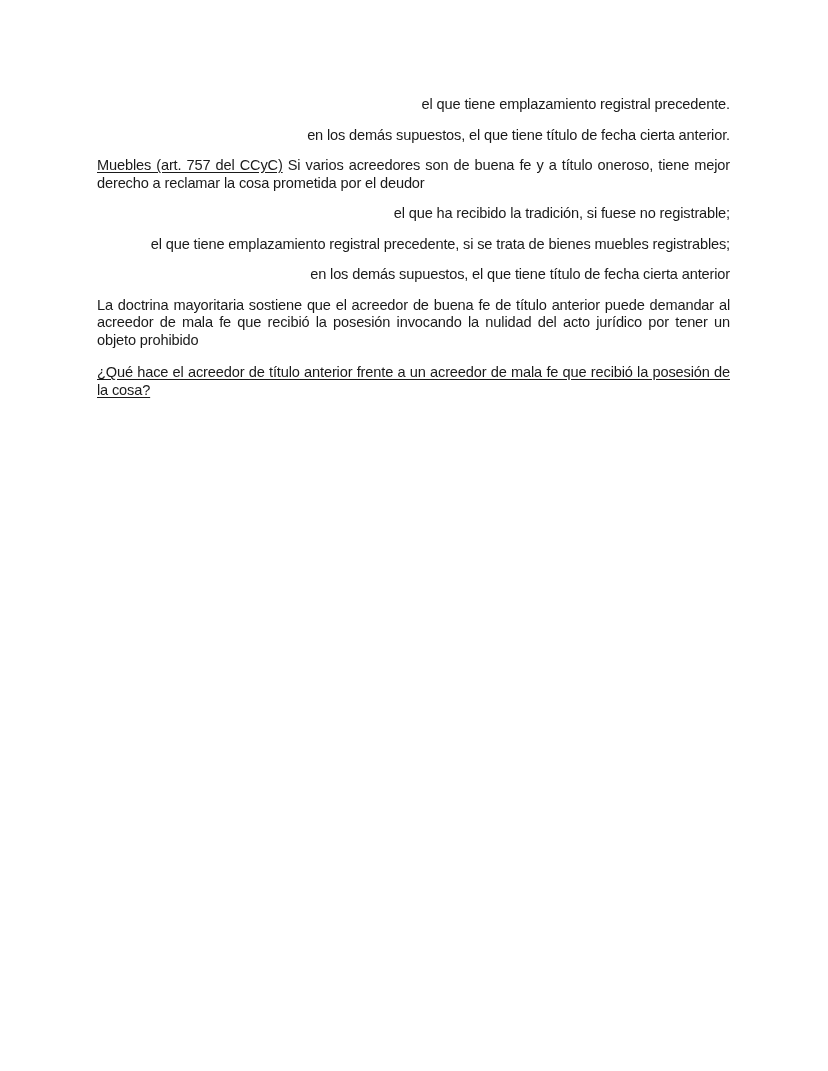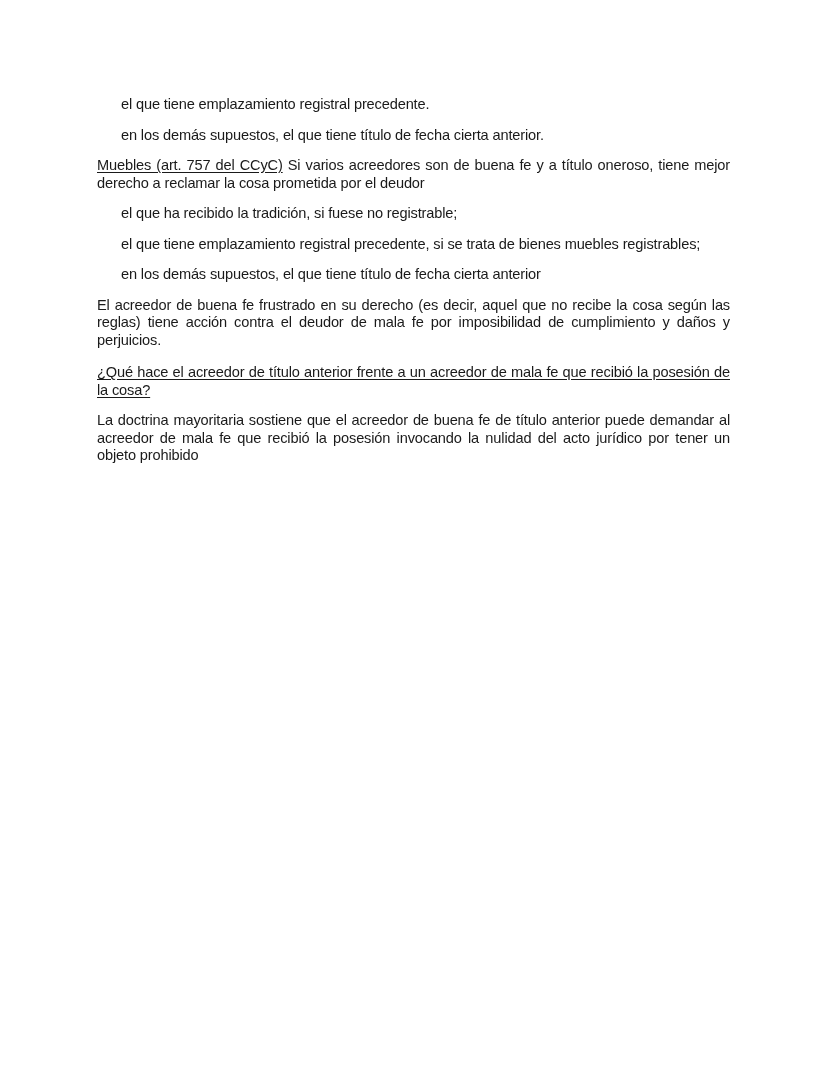--- a/index.html
+++ b/index.html
@@ -23,34 +23,33 @@
       font-size: 14.6px;
       line-height: 17.5px;
       letter-spacing: -0.15px;
     }
     .p {
       margin: 0 0 13px 0;
       text-align: justify;
     }
     .p.indent {
       padding-left: 24px;
-      text-align: left;
+      text-align: right;
     }
     .u {
       text-decoration: underline;
       text-underline-offset: 2px;
       margin-top: 15px;
     }
   </style>
 </head>
 <body>
 
 <div class="page">
   <p class="p indent">el que tiene emplazamiento registral precedente.</p>
   <p class="p indent">en los demás supuestos, el que tiene título de fecha cierta anterior.</p>
   <p class="p"><span class="u">Muebles (art. 757 del CCyC)</span><span> Si varios acreedores son de buena fe y a  título oneroso, tiene mejor derecho a  reclamar la cosa prometida por el deudor</span></p>
   <p class="p indent">el que ha recibido la tradición, si fuese no registrable;</p>
   <p class="p indent">el que tiene emplazamiento registral precedente, si se trata  de bienes muebles registrables;</p>
   <p class="p indent">en los demás supuestos, el que tiene título de fecha cierta  anterior</p>
-  <p class="p">El acreedor de buena fe frustrado en su derecho (es decir, aquel que  no recibe la cosa según las reglas) tiene acción  contra el deudor de mala fe por imposibilidad de cumplimiento y  daños y perjuicios.</p>
+  <p class="p">La doctrina mayoritaria sostiene que el acreedor de buena fe de  título anterior puede demandar al acreedor de mala fe que  recibió la posesión invocando la nulidad del acto jurídico por tener  un objeto prohibido</p>
   <p class="p u">¿Qué hace el acreedor de título anterior frente a un  acreedor de mala fe que recibió la posesión de la cosa?</p>
-  <p class="p">La doctrina mayoritaria sostiene que el acreedor de buena fe de  título anterior puede demandar al acreedor de mala fe que  recibió la posesión invocando la nulidad del acto jurídico por tener  un objeto prohibido</p>
 </div>
 
 </body></html>

